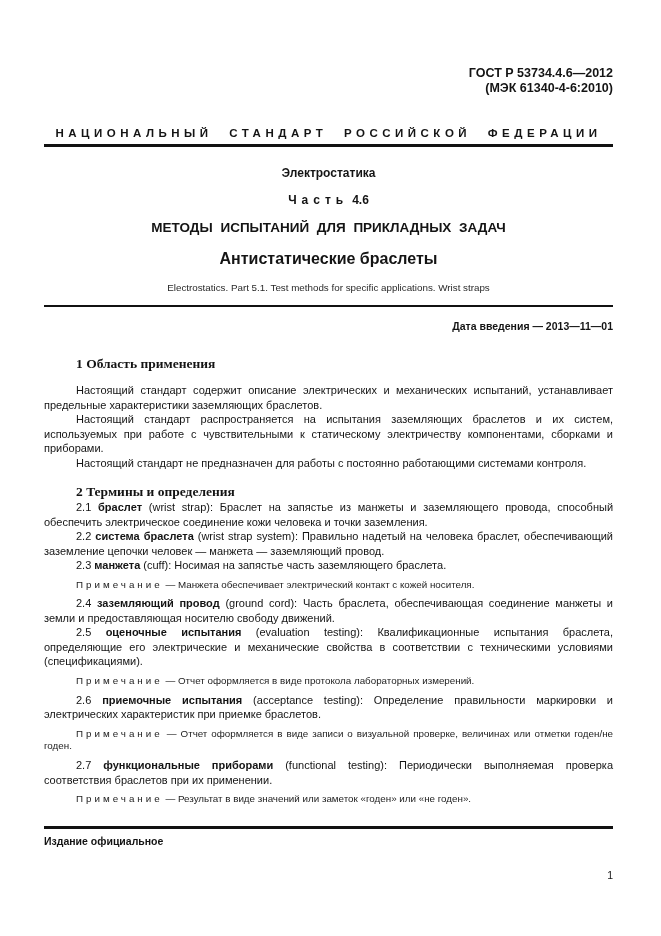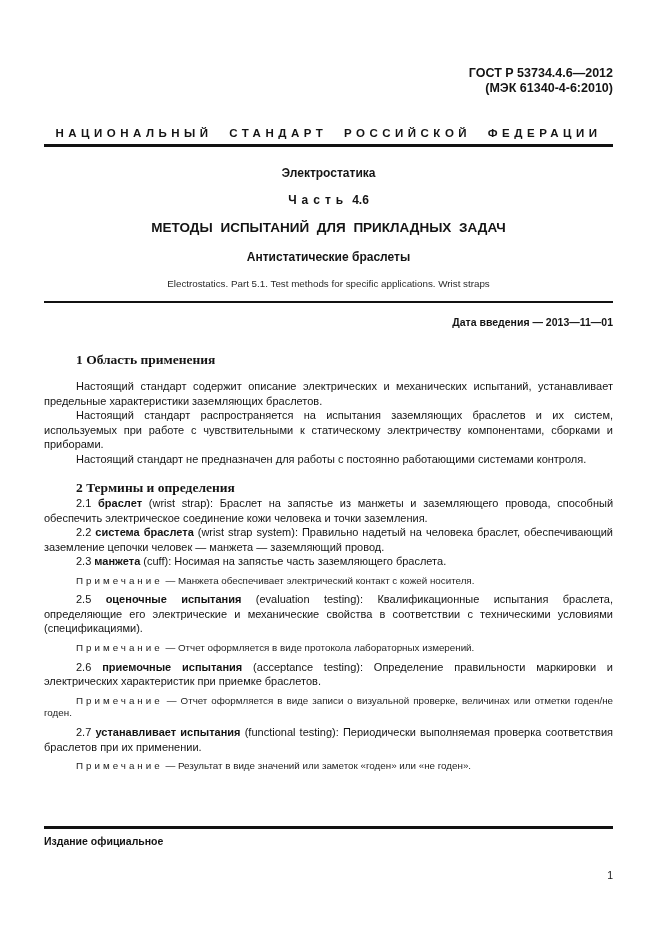--- a/index.html
+++ b/index.html
@@ -64,21 +64,21 @@
     margin-top: 13px;
     text-align: center;
     font-weight: bold;
     font-size: 13.5px;
     word-spacing: 4px;
   }
   .t-sub {
     margin-top: 15px;
     text-align: center;
     font-weight: bold;
-    font-size: 12px;
+    font-size: 16px;
   }
   .t-en {
     margin-top: 14px;
     text-align: center;
     font-size: 9.8px;
     color: #2a2a2a;
   }
   .date-line {
     margin-top: 13px;
     text-align: right;
@@ -184,30 +184,31 @@
 
 
   <p class="body-p"><span>2.1</span>  <span class="term-name">браслет</span> <span>(wrist strap):</span> <span>Браслет на запястье из манжеты и заземляющего провода, способный обеспечить электрическое соединение кожи человека и точки заземления.</span></p>
 
   <p class="body-p"><span>2.2</span>  <span class="term-name">система браслета</span> <span>(wrist strap system):</span> <span>Правильно надетый на человека браслет, обеспечивающий заземление цепочки человек — манжета — заземляющий провод.</span></p>
 
   <p class="body-p"><span>2.3</span>  <span class="term-name">манжета</span> <span>(cuff):</span> <span>Носимая на запястье часть заземляющего браслета.</span></p>
 
   <p class="note"><span class="note-label">Примечание</span> <span>— Манжета обеспечивает электрический контакт с кожей носителя.</span></p>
 
+  <p class="body-p"><span>2.4</span>  <span class="term-name">заземляющий провод</span> <span>(ground cord):</span> <span>Часть браслета, обеспечивающая соединение манжеты и земли и предоставляющая носителю свободу движений.</span></p>
 
   <p class="body-p"><span>2.5</span>  <span class="term-name">оценочные испытания</span> <span>(evaluation testing):</span> <span>Квалификационные испытания браслета, определяющие его электрические и механические свойства в соответствии с техническими условиями (спецификациями).</span></p>
 
   <p class="note"><span class="note-label">Примечание</span> <span>— Отчет оформляется в виде протокола лабораторных измерений.</span></p>
 
   <p class="body-p"><span>2.6</span>  <span class="term-name">приемочные испытания</span> <span>(acceptance testing):</span> <span>Определение правильности маркировки и электрических характеристик при приемке браслетов.</span></p>
 
   <p class="note"><span class="note-label">Примечание</span> <span>— Отчет оформляется в виде записи о визуальной проверке, величинах или отметки годен/не годен.</span></p>
 
-  <p class="body-p"><span>2.7</span>  <span class="term-name">устанавливает испытания</span> <span>(functional testing):</span> <span>Периодически выполняемая проверка соответствия браслетов при их применении.</span></p>
+  <p class="body-p"><span>2.7</span>  <span class="term-name">функциональные приборами</span> <span>(functional testing):</span> <span>Периодически выполняемая проверка соответствия браслетов при их применении.</span></p>
 
   <p class="note"><span class="note-label">Примечание</span> <span>— Результат в виде значений или заметок «годен» или «не годен».</span></p>
 
   <div class="footer">
     <div class="footer-rule"></div>
     <div class="edition">Издание официальное</div>
     <div class="page-num">1</div>
   </div>
 
 </div>

